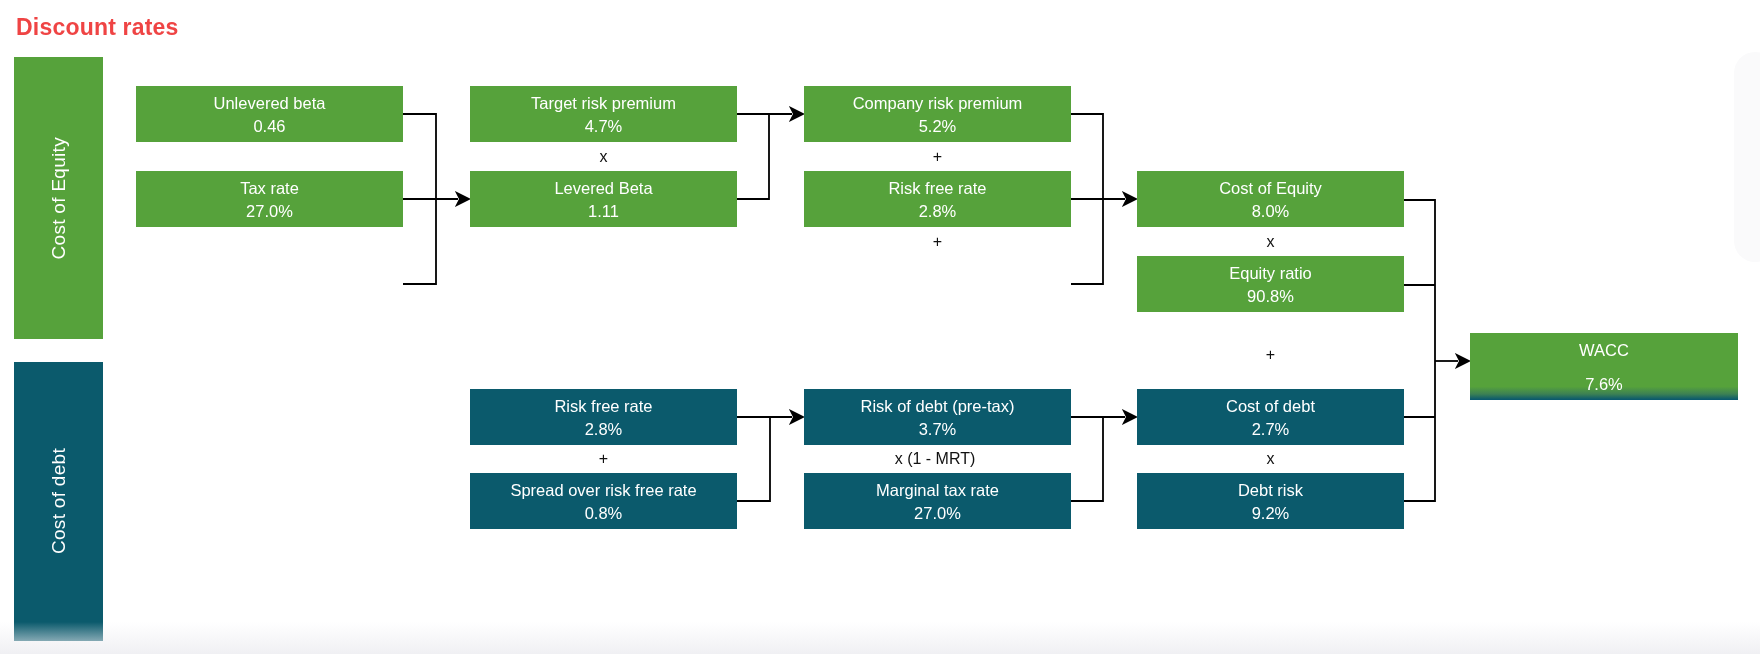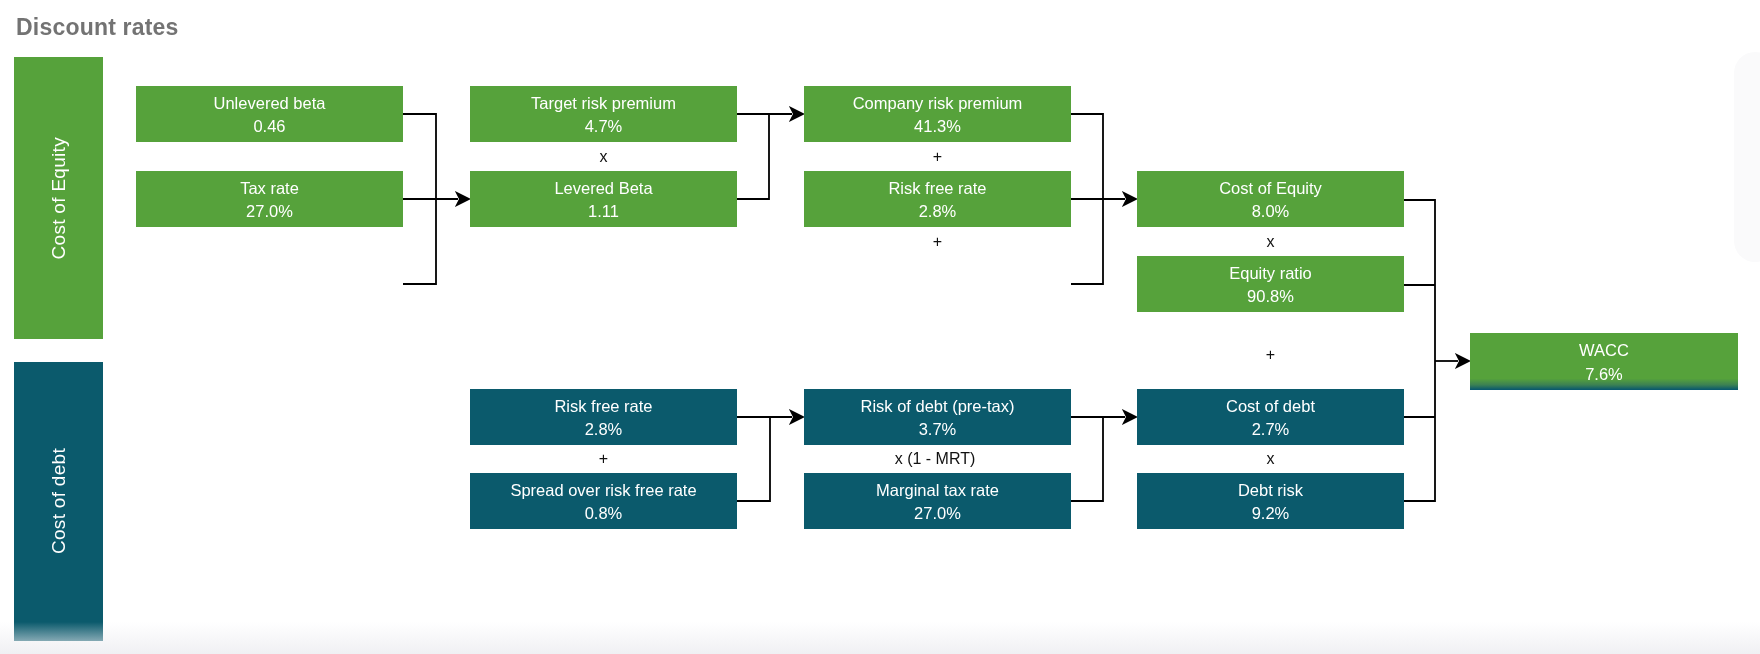--- a/index.html
+++ b/index.html
@@ -5,21 +5,21 @@
   html,body{margin:0;padding:0;background:#ffffff;}
   .stage{
     position:relative;
     width:1760px;height:654px;
     background:#ffffff;
     overflow:hidden;
     font-family:"Liberation Sans", sans-serif;
   }
   .page-title{
     position:absolute;left:16px;top:14px;
-    font-size:23px;font-weight:700;color:#737373;
+    font-size:23px;font-weight:700;color:#ef4444;
     letter-spacing:0.2px;margin:0;
   }
   
   .side{
     position:absolute;left:14px;width:89px;
     display:flex;align-items:center;justify-content:center;
   }
   .side-equity{top:57px;height:282px;background:#56A23B;}
   .side-debt{top:362px;height:279px;background:#0B5A6C;}
   .side-label{
@@ -30,21 +30,21 @@
   .node{
     position:absolute;width:267px;height:56px;
     box-sizing:border-box;
     display:flex;flex-direction:column;justify-content:space-between;
     padding:9px 8px 8px 8px;
     text-align:center;color:#ffffff;
   }
   .node-green{background:#56A23B;}
   .node-teal{background:#0B5A6C;}
   .node-wacc{
-    width:268px;height:57px;
+    width:268px;height:67px;
     background:linear-gradient(180deg,#56A23B 0%,#56A23B 80%,#3C8153 91%,#0B5A6C 99%);
   }
   .node-label,.node-value{font-size:16.5px;line-height:1;}
   
   .op{
     position:absolute;transform:translate(-50%,-50%);
     color:#111111;font-size:16px;line-height:1;white-space:nowrap;
   }
   
   .connectors{position:absolute;left:0;top:0;pointer-events:none;}
@@ -104,21 +104,21 @@
   <div class="node node-green" style="left:470px;top:86px">
     <div class="node-label">Target risk premium</div>
     <div class="node-value">4.7%</div>
   </div>
   <div class="node node-green" style="left:470px;top:171px">
     <div class="node-label">Levered Beta</div>
     <div class="node-value">1.11</div>
   </div>
   <div class="node node-green" style="left:804px;top:86px">
     <div class="node-label">Company risk premium</div>
-    <div class="node-value">41.3%</div>
+    <div class="node-value">5.2%</div>
   </div>
   <div class="node node-green" style="left:804px;top:171px">
     <div class="node-label">Risk free rate</div>
     <div class="node-value">2.8%</div>
   </div>
   <div class="node node-green" style="left:1137px;top:171px">
     <div class="node-label">Cost of Equity</div>
     <div class="node-value">8.0%</div>
   </div>
   <div class="node node-green" style="left:1137px;top:256px">

